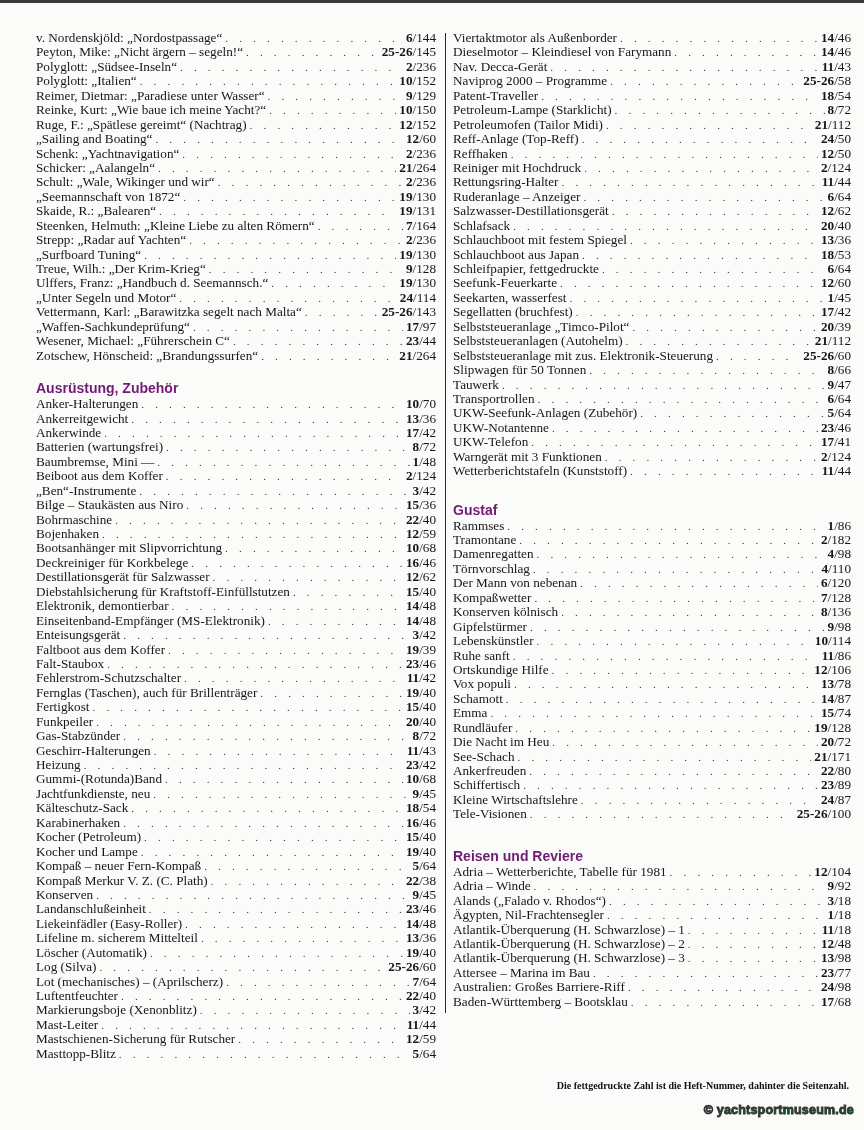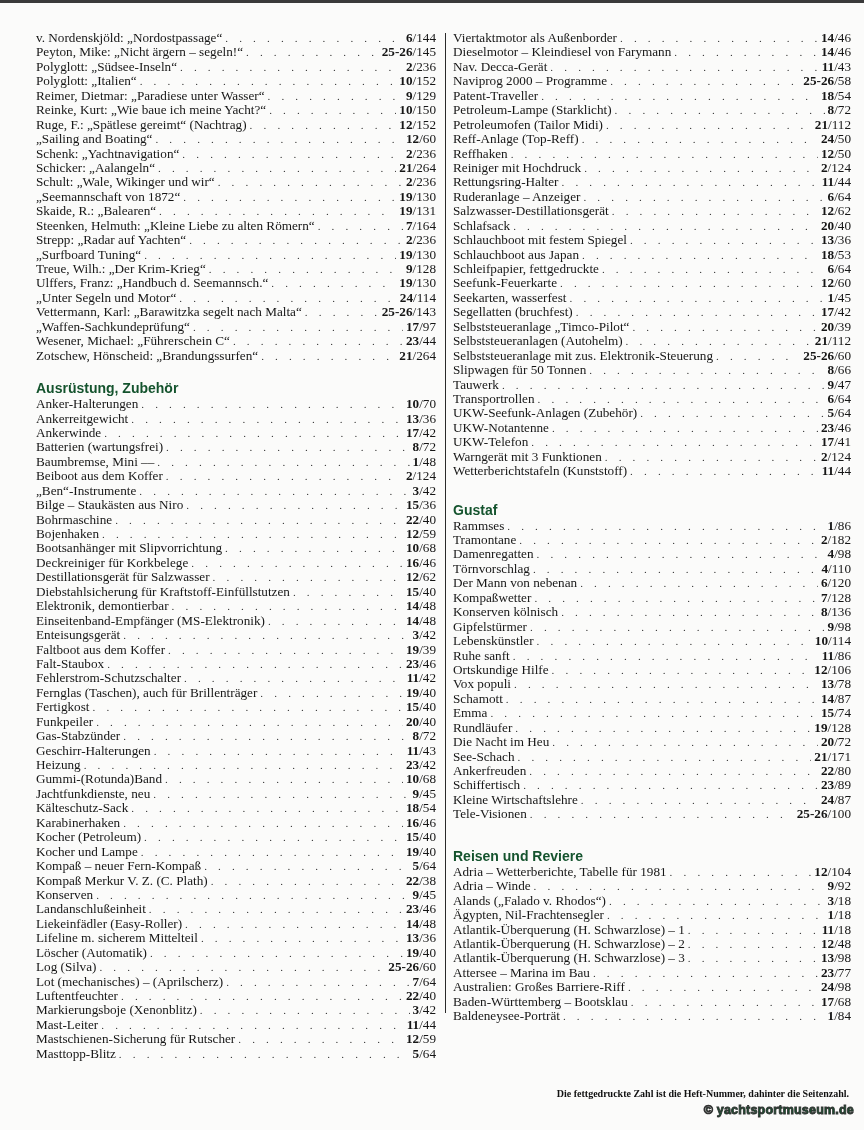--- a/index.html
+++ b/index.html
@@ -19,28 +19,28 @@
   .row .label { flex:0 0 auto; }
   .row .dots {
     flex:1 1 auto; overflow:hidden; margin:0 3px; color:#333;
     letter-spacing:4.2px; font-size:11px;
   }
   .row .dots::before { content:". . . . . . . . . . . . . . . . . . . . . . . . . . . . . . . . . . . . . . . . . . . . . . . . . . . . . . . . . . . . . . ."; }
   .row .ref { flex:0 0 auto; text-align:right; }
   .row .ref b { font-weight:bold; }
   .heading {
     font-family: "Liberation Sans", "DejaVu Sans", sans-serif; font-weight:bold;
-    font-size:14px; height:18px; line-height:18px; margin-top:0; color:#14532d;
+    font-size:14px; height:18px; line-height:18px; margin-top:0; color:#701a75;
   }
   .gap-left { height:16px; }
   .gap-right { height:22px; }
   .gap-right2 { height:25px; }
   .footnote {
     position:absolute; right:15px; top:1080px;
-    font-family: "Liberation Serif", "DejaVu Serif", serif; font-weight:bold; font-size:10px; color:#111;margin-top:8px;
+    font-family: "Liberation Serif", "DejaVu Serif", serif; font-weight:bold; font-size:10px; color:#111;
   }
   .copyright {
     position:absolute; right:10px; top:1103px;
     font-family: "Liberation Sans", "DejaVu Sans", sans-serif; font-size:12.5px; color:#14532d;
     -webkit-text-stroke:0.9px #333; font-weight:bold; letter-spacing:0.2px;
   }
 </style>
 </head>
 <body>
 
@@ -715,22 +715,17 @@
       <div class="row">
         <span class="label">Australien: Großes Barriere-Riff</span>
         <span class="dots"></span>
         <span class="ref"><b>24</b><span>/</span><span>98</span></span>
       </div>
       <div class="row">
         <span class="label">Baden-Württemberg – Bootsklau</span>
         <span class="dots"></span>
         <span class="ref"><b>17</b><span>/</span><span>68</span></span>
       </div>
-      <div class="row">
-        <span class="label">Baldeneysee-Porträt</span>
-        <span class="dots"></span>
-        <span class="ref"><b>1</b><span>/</span><span>84</span></span>
-      </div>
     </div>
 </div>
 
 <div class="footnote">Die fettgedruckte Zahl ist die Heft-Nummer, dahinter die Seitenzahl.</div>
 <div class="copyright">© yachtsportmuseum.de</div>
 
 </body></html>

